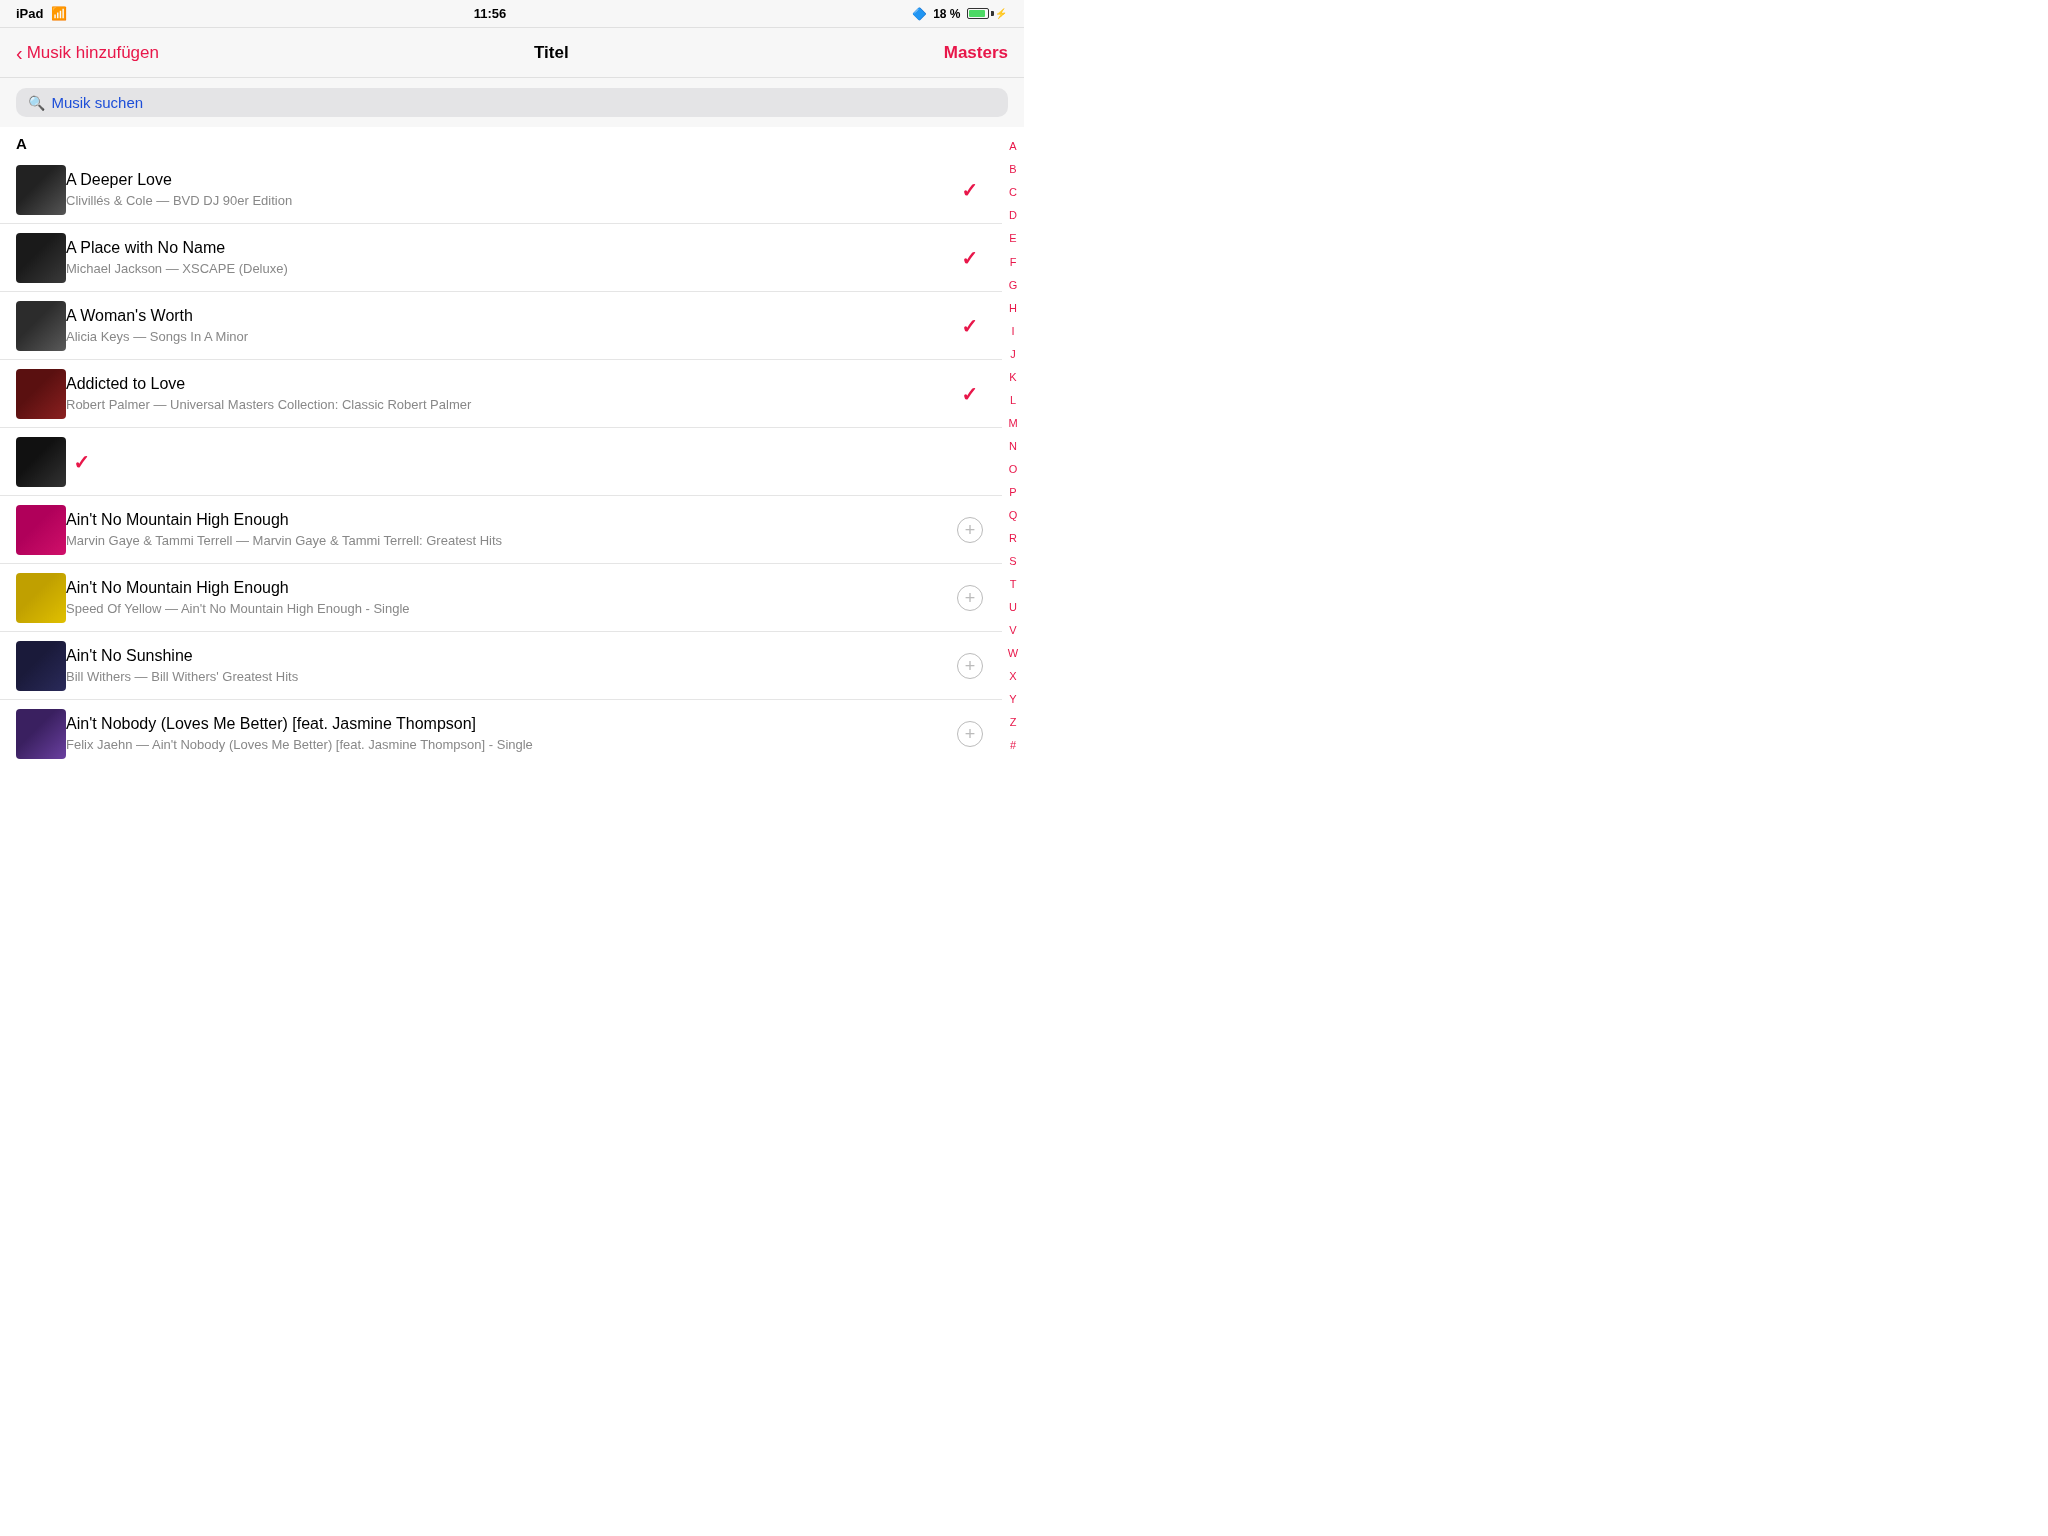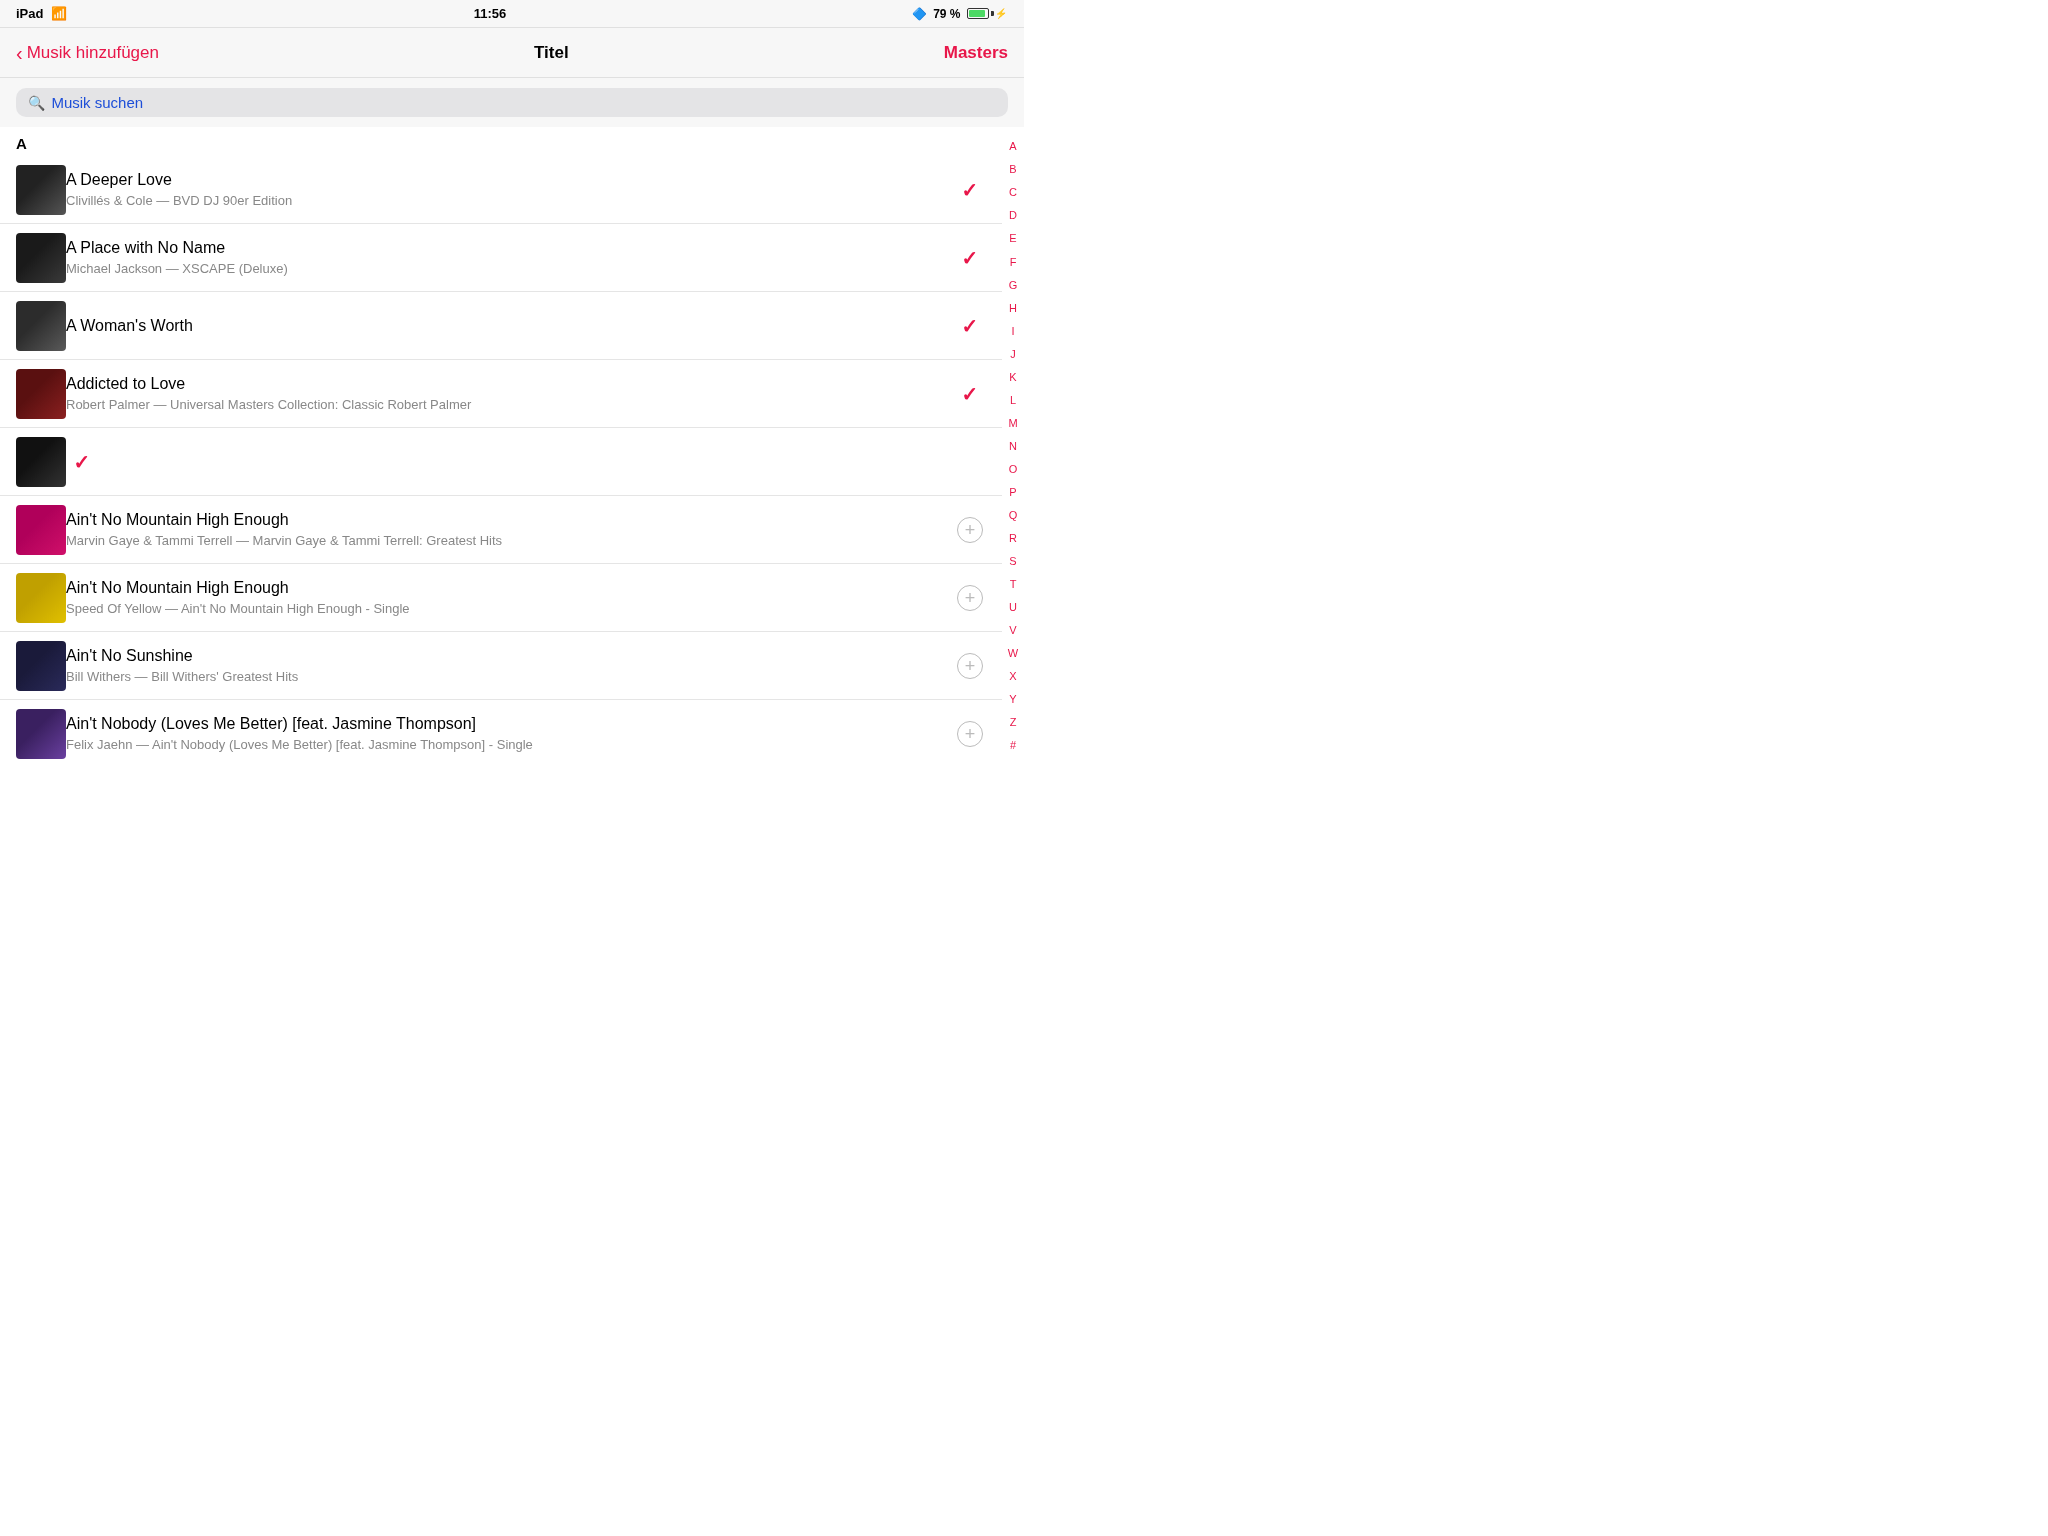--- a/index.html
+++ b/index.html
@@ -248,21 +248,21 @@
 <body>
 
 <div class="status-bar">
   <div class="status-left">
     <span>iPad</span>
     <span>📶</span>
   </div>
   <div class="status-center">11:56</div>
   <div class="status-right">
     <span>🔷</span>
-    <span>79 %</span>
+    <span>18 %</span>
     <div class="battery-icon">
       <div class="battery-body">
         <div class="battery-fill"></div>
       </div>
       <div class="battery-tip"></div>
       <span class="bolt-icon">⚡</span>
     </div>
   </div>
 </div>
 
@@ -303,20 +303,21 @@
           <div class="song-subtitle">Michael Jackson — XSCAPE (Deluxe)</div>
         </div>
         <div class="song-action">
           <span class="checkmark">✓</span>
         </div>
       </div>
       <div class="song-item">
         <div class="album-art-placeholder art-3"></div>
         <div class="song-info">
           <div class="song-title">A Woman's Worth</div>
+          <div class="song-subtitle">Alicia Keys — Songs In A Minor</div>
         </div>
         <div class="song-action">
           <span class="checkmark">✓</span>
         </div>
       </div>
       <div class="song-item">
         <div class="album-art-placeholder art-4"></div>
         <div class="song-info">
           <div class="song-title">Addicted to Love</div>
           <div class="song-subtitle">Robert Palmer — Universal Masters Collection: Classic Robert Palmer</div>

